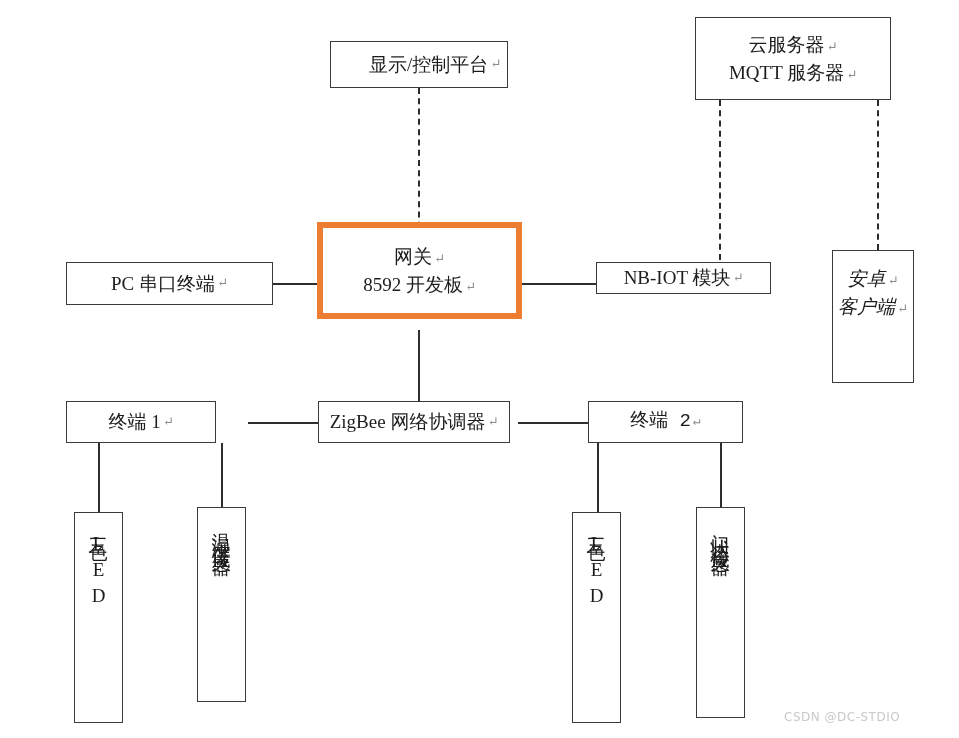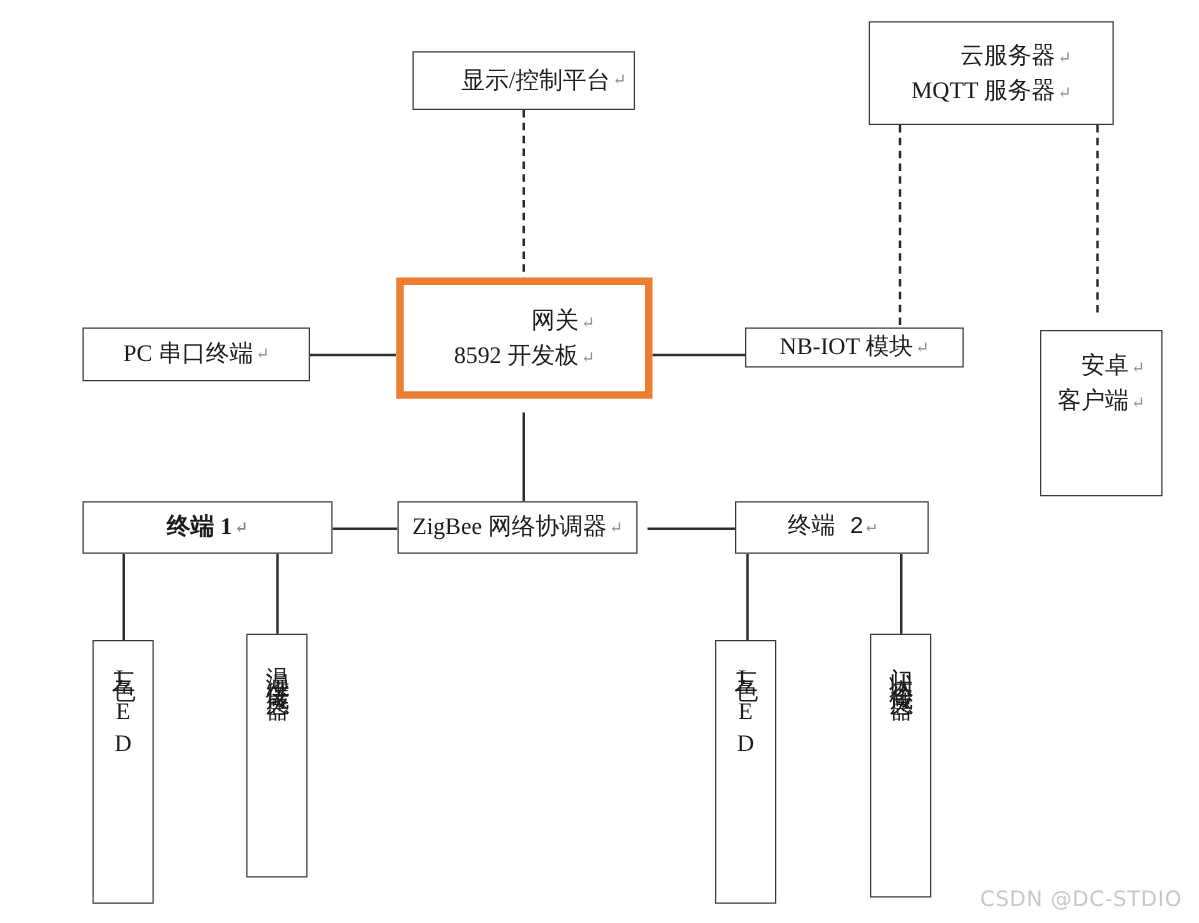--- a/index.html
+++ b/index.html
@@ -19,21 +19,21 @@
     position: absolute;
     box-sizing: border-box;
     border: 1.6px solid #3a3a3a;
     background: #ffffff;
     display: flex;
     align-items: center;
     justify-content: center;
     color: #1c1c1c;
     font-size: 19px;
     line-height: 1.45;
-    text-align: right;
+    text-align: center;
     z-index: 3;
   }
   .node.top-text {
     align-items: flex-start;
     padding-top: 14px;
   }
   .node.accent {
     border: 6px solid #ED7D31;
   }
   .node .lines {
@@ -77,21 +77,21 @@
     border-left: 2.2px solid #2e2e2e;
   }
   .conn.dash-v {
     width: 0;
     border-left: 2.6px dashed #2b2b2b;
   }
   .watermark {
     position: absolute;
     color: #c9c9c9;
     font-family: "DejaVu Sans", "Liberation Sans", sans-serif;
-    font-size: 17px;
+    font-size: 12px;
     letter-spacing: 0.5px;
     white-space: nowrap;
     z-index: 5;
   }
 </style>
 </head>
 <body>
 
 <div id="canvas">
 
@@ -126,49 +126,49 @@
     <span class="pilcrow">↵</span>
   </div>
 
   <div class="node" style="left:695px; top:17px; width:196px; height:83px;">
     <span class="lines">
       <span class="ln"><span>云服务器</span><span class="pilcrow">↵</span></span>
       <span class="ln"><span>MQTT 服务器</span><span class="pilcrow">↵</span></span>
     </span>
   </div>
 
-  <div class="node" style="left:66px; top:262px; width:182px; height:43px;">
+  <div class="node" style="left:66px; top:262px; width:207px; height:43px;">
     <span class="lines">
       <span class="ln">PC 串口终端</span>
     </span>
     <span class="pilcrow">↵</span>
   </div>
 
   <div class="node accent" style="left:317px; top:222px; width:205px; height:97px;">
     <span class="lines">
       <span class="ln"><span>网关</span><span class="pilcrow">↵</span></span>
       <span class="ln"><span>8592 开发板</span><span class="pilcrow">↵</span></span>
     </span>
   </div>
 
   <div class="node" style="left:596px; top:262px; width:175px; height:32px;">
     <span class="lines">
       <span class="ln">NB-IOT 模块</span>
     </span>
     <span class="pilcrow">↵</span>
   </div>
 
-  <div class="node top-text" style="left:832px; top:264px; width:98px; height:133px;">
+  <div class="node top-text" style="left:832px; top:250px; width:82px; height:133px;font-style:italic;">
     <span class="lines">
       <span class="ln"><span>安卓</span><span class="pilcrow">↵</span></span>
       <span class="ln"><span>客户端</span><span class="pilcrow">↵</span></span>
     </span>
   </div>
 
-  <div class="node" style="left:66px; top:401px; width:200px; height:42px;font-weight:bold;">
+  <div class="node" style="left:66px; top:401px; width:150px; height:42px;">
     <span class="lines">
       <span class="ln">终端 1</span>
     </span>
     <span class="pilcrow">↵</span>
   </div>
 
   <div class="node" style="left:318px; top:401px; width:192px; height:42px;">
     <span class="lines">
       <span class="ln">ZigBee 网络协调器</span>
     </span>

